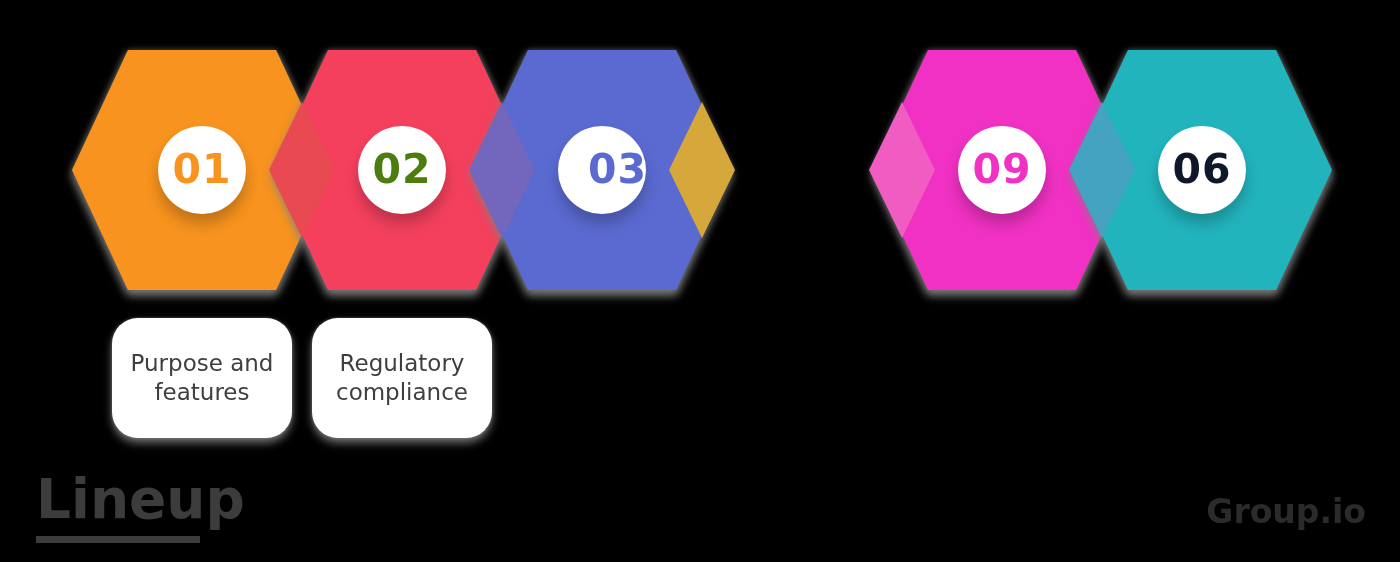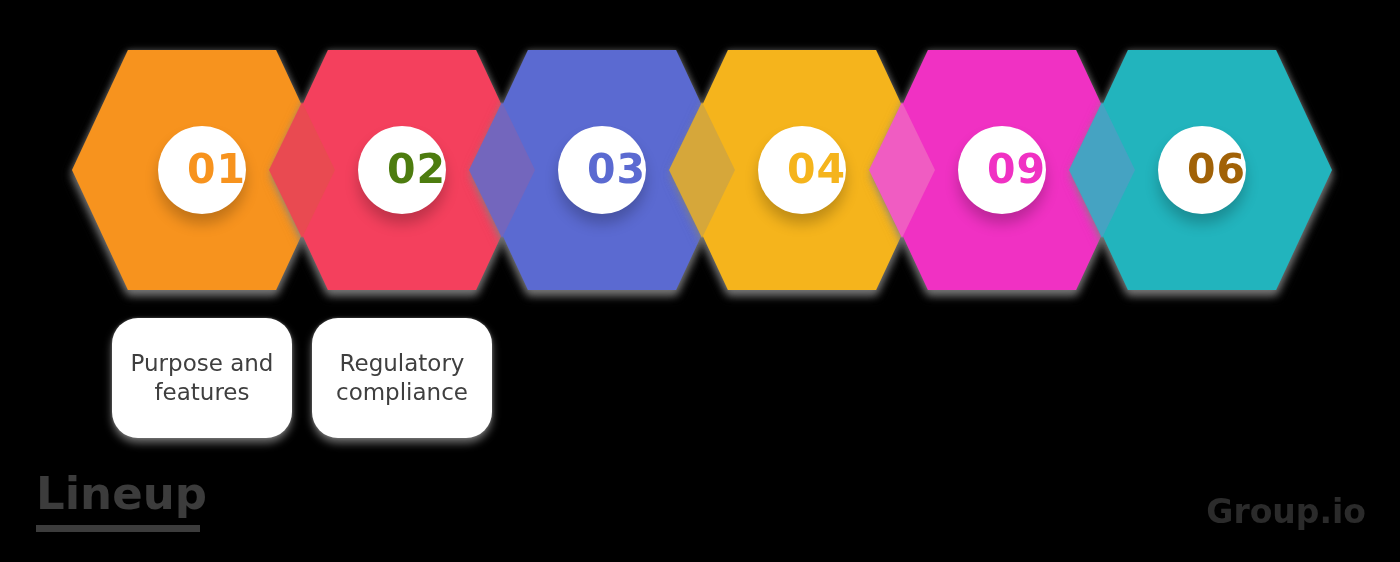--- a/index.html
+++ b/index.html
@@ -19,21 +19,21 @@
     filter:drop-shadow(0 5px 4px rgba(128,128,128,0.85)) drop-shadow(0 0 3px rgba(128,128,128,0.55));
   }
   .hex{
     width:260px;height:240px;
     clip-path:polygon(21.5% 0,78.5% 0,100% 50%,78.5% 100%,21.5% 100%,0 50%);
   }
   .circle{
     position:absolute;left:86px;top:76px;width:88px;height:88px;
     background:#fff;border-radius:50%;
     box-shadow:0 10px 14px rgba(0,0,0,0.22);
-    display:flex;align-items:center;justify-content:flex-end;
+    display:flex;align-items:center;justify-content:center;
   }
   .num{
     font-size:41px;font-weight:bold;letter-spacing:1px;line-height:1;
     transform:translateY(-1px);
   }
 
   
   .diamond{
     position:absolute;top:102px;width:66px;height:136px;
     clip-path:polygon(50% 0,100% 50%,50% 100%,0 50%);
@@ -49,21 +49,21 @@
   }
   .c0{left:112px}.c1{left:312px}.c2{left:512px}.c3{left:712px}.c4{left:912px}.c5{left:1112px}
   .card-label{
     white-space:pre-line;text-align:center;
     color:#3F3F3F;font-size:23px;line-height:1.28;font-weight:500;
   }
 
   
   .logo-left{position:absolute;left:36px;top:468px;}
   .logo-left-text{
-    font-size:45px;font-weight:800;color:#3C3C3C;letter-spacing:0;line-height:1.15;
+    font-size:55px;font-weight:800;color:#3C3C3C;letter-spacing:0;line-height:1.15;
   }
   .logo-left-bar{width:164px;height:7px;background:#3C3C3C;margin-top:5px;}
   .logo-right{
     position:absolute;right:34px;top:492px;
     font-size:33px;font-weight:700;color:#2B2B2B;letter-spacing:0;
   }
 </style>
 </head>
 <body style="background: rgb(0, 0, 0);">
 
@@ -89,44 +89,36 @@
 
   <div class="hexgroup g2">
     <div class="hexshadow">
       <div class="hex" style="background: rgb(91, 106, 209);"></div>
     </div>
     <div class="circle">
       <span class="num" style="color: rgb(91, 106, 209); margin-left: 31px;">03</span>
     </div>
   </div>
 
-  <div class="hexgroup g3">
-    <div class="hexshadow">
-      <div class="hex" style="background: rgb(245, 180, 28);"></div>
-    </div>
-    <div class="circle">
-      <span class="num" style="color: rgb(245, 180, 28);">04</span>
-    </div>
-  </div>
 
   <div class="hexgroup g4">
     <div class="hexshadow">
       <div class="hex" style="background: rgb(240, 49, 195);"></div>
     </div>
     <div class="circle">
       <span class="num" style="color: rgb(240, 49, 195);">09</span>
     </div>
   </div>
 
   <div class="hexgroup g5">
     <div class="hexshadow">
       <div class="hex" style="background: rgb(34, 180, 189);"></div>
     </div>
     <div class="circle">
-      <span class="num" style="color: #a16207;">06</span>
+      <span class="num" style="color: #0f172a;">06</span>
     </div>
   </div>
 
   <div class="diamond d0" style="background: rgb(233, 74, 81);"></div>
   <div class="diamond d1" style="background: rgb(115, 102, 189);"></div>
   <div class="diamond d2" style="background: rgb(214, 167, 58);"></div>
   <div class="diamond d3" style="background: rgb(240, 92, 194);"></div>
   <div class="diamond d4" style="background: rgb(69, 163, 194);"></div>
 
   <div class="card c0">

